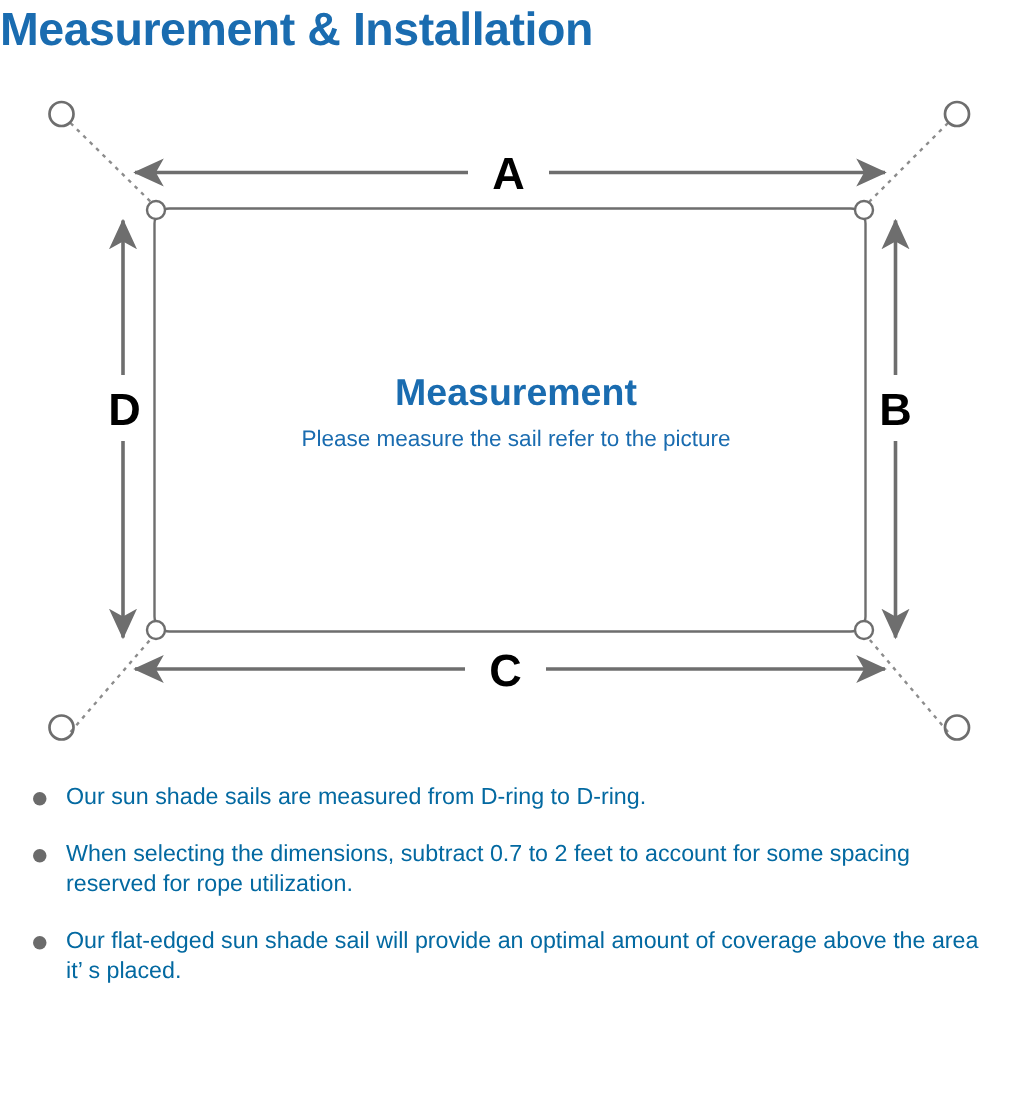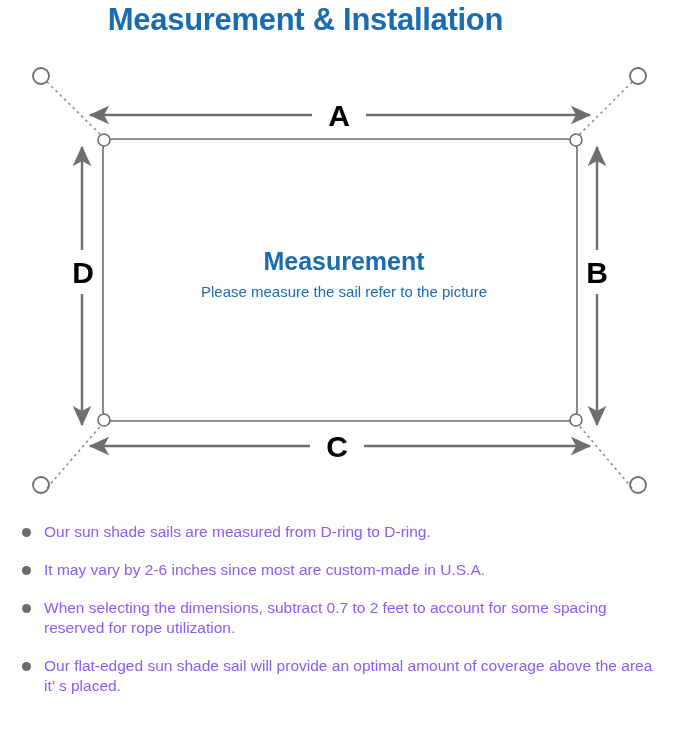--- a/index.html
+++ b/index.html
@@ -14,21 +14,20 @@
     font-family: "Liberation Sans", sans-serif;
     overflow: hidden;
   }
 
   
   #page-title {
     position: absolute;
     left: 0;
     top: 0;
     width: 611px;
-    text-align: center;
     font-size: 31px;
     font-weight: bold;
     color: #1a6cb0;
     letter-spacing: -0.3px;
     line-height: 40px;
     white-space: nowrap;
   }
 
   
   #diagram {
@@ -71,21 +70,21 @@
     padding: 0;
     margin: 0;
     list-style: none;
   }
   .note-item {
     position: relative;
     padding-left: 30px;
     margin: 0 14px 18px 14px;
     font-size: 15.5px;
     line-height: 20px;
-    color: #8b5cf6;
+    color: #0369a1;
   }
   .note-bullet {
     position: absolute;
     left: 8px;
     top: 6px;
     width: 9px;
     height: 9px;
     border-radius: 50%;
     background: #6b6b6b;
   }
@@ -158,23 +157,19 @@
   </svg>
 </div>
 
 <ul id="notes">
   <li class="note-item">
     <span class="note-bullet"></span>
     <span class="note-text">Our sun shade sails are measured from D-ring to D-ring.</span>
   </li>
   <li class="note-item">
     <span class="note-bullet"></span>
-    <span class="note-text">It may vary by 2-6 inches since most are custom-made in U.S.A.</span>
-  </li>
-  <li class="note-item">
-    <span class="note-bullet"></span>
     <span class="note-text">When selecting the dimensions, subtract 0.7 to 2 feet to account for some spacing reserved for rope utilization.</span>
   </li>
   <li class="note-item">
     <span class="note-bullet"></span>
     <span class="note-text">Our flat-edged sun shade sail will provide an optimal amount of coverage above the area it’ s placed.</span>
   </li>
 </ul>
 
 </body></html>

